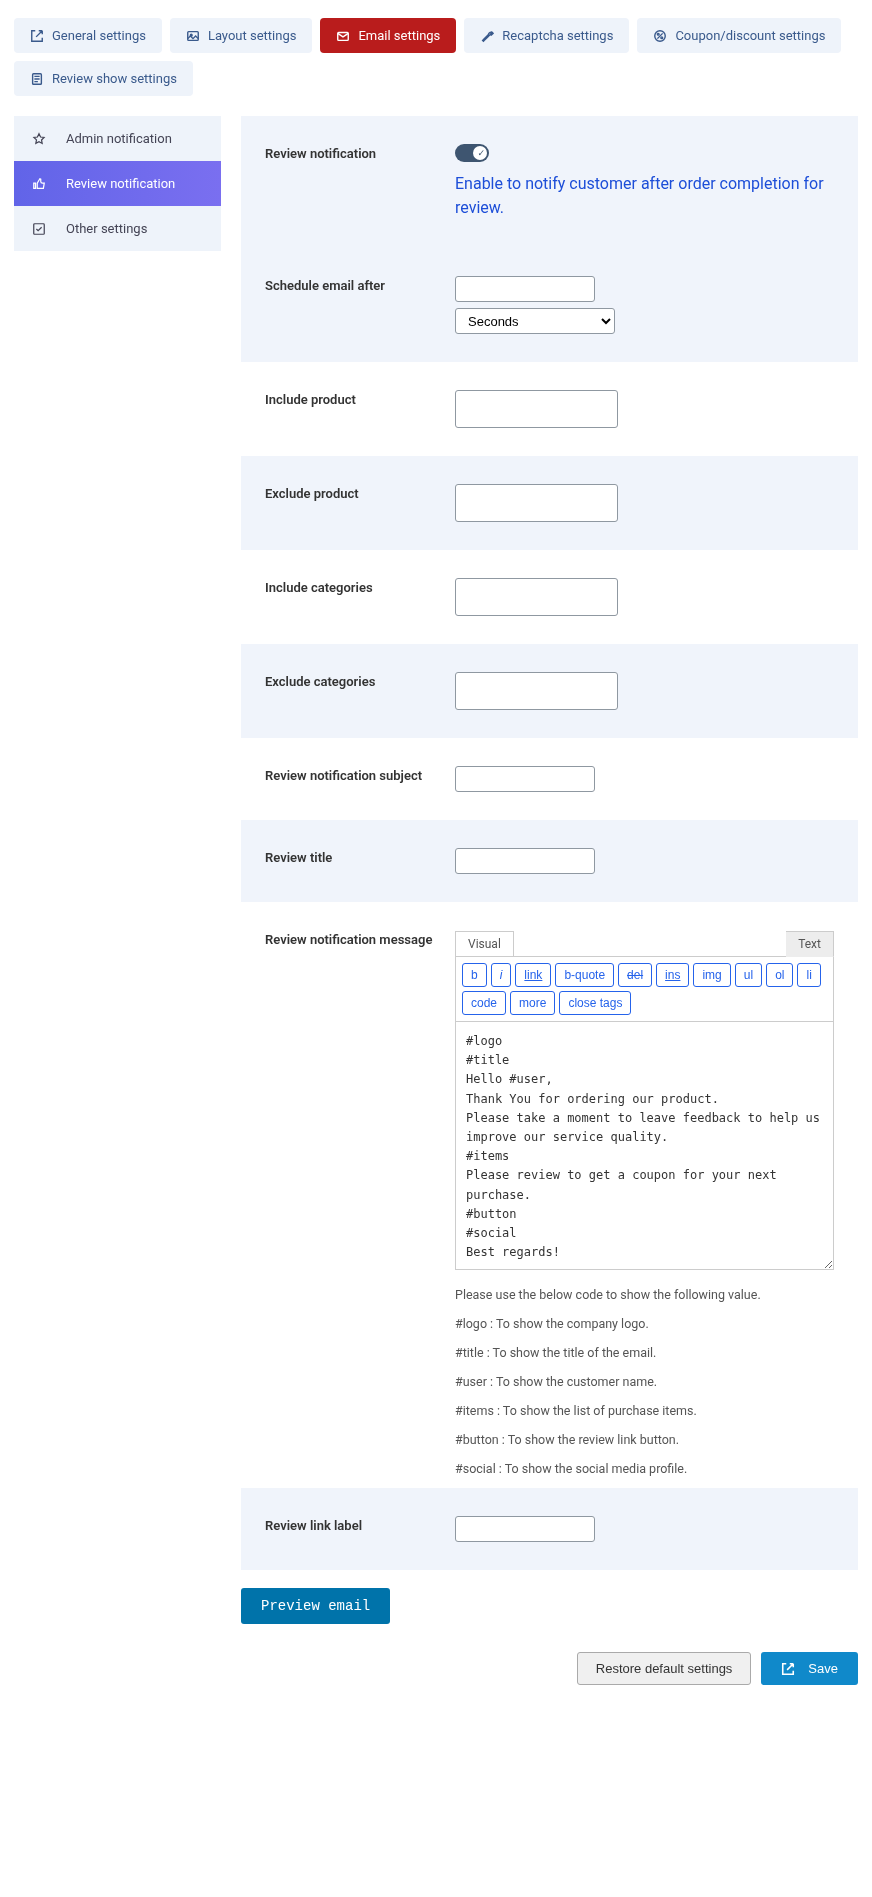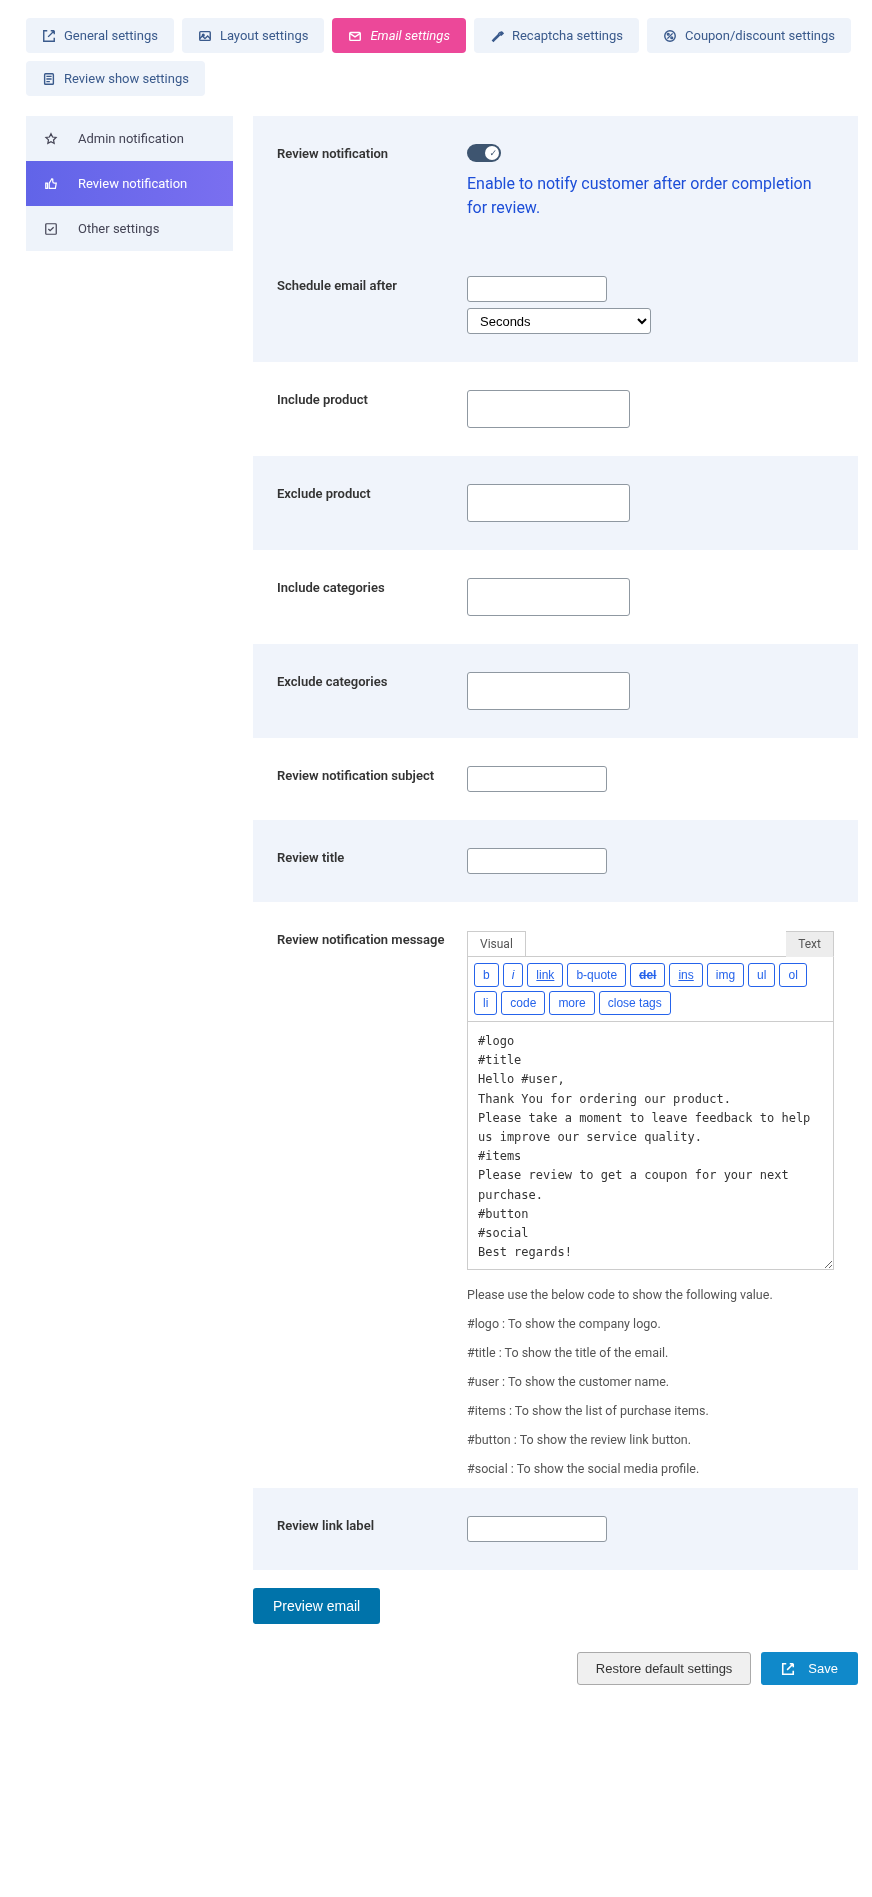--- a/index.html
+++ b/index.html
@@ -1,65 +1,65 @@
 <!DOCTYPE html>
 <html><head>
 <meta charset="utf-8">
 <style>
 * { box-sizing: border-box; margin: 0; padding: 0; }
 body { font-family: -apple-system, BlinkMacSystemFont, "Segoe UI", Roboto, sans-serif; font-size: 13px; color: #333; background: #fff; }
 
-.container { padding: 18px 14px; margin-left: 12px; }
+.container { padding: 18px 14px; }
 
 
 .top-tabs { display: flex; flex-wrap: wrap; gap: 8px; margin-bottom: 20px; }
 .top-tab { display: inline-flex; align-items: center; gap: 8px; padding: 10px 16px; background: #eef3fa; color: #3a5a8c; border-radius: 4px; cursor: pointer; font-size: 13px; }
-.top-tab.active { background: #ec4899; color: #fff; font-style: italic; }
+.top-tab.active { background: #b91c1c; color: #fff; }
 .top-tab .icon { display: inline-flex; align-items: center; justify-content: center; width: 14px; height: 14px; }
 
 .layout { display: flex; gap: 20px; }
 
 
 .sidebar { width: 207px; flex-shrink: 0; }
 .side-item { display: flex; align-items: center; gap: 20px; padding: 15px 18px; background: #eef3fa; color: #445; cursor: pointer; font-size: 13px; }
 .side-item.active { background: linear-gradient(90deg, #6164e8 0%, #7a6ff0 100%); color: #fff; }
 .side-item .icon { width: 14px; height: 14px; display: inline-flex; }
 
 
 .main { flex: 1; }
 .row { display: flex; padding: 28px 24px; gap: 20px; }
 .row.alt { background: #f0f4fb; }
 .row-label { width: 170px; flex-shrink: 0; font-weight: 600; color: #333; font-size: 13px; padding-top: 2px; }
 .row-field { flex: 1; }
 
 input[type="text"].tf { width: 140px; height: 26px; border: 1px solid #8f98a1; border-radius: 3px; padding: 3px 8px; font-size: 13px; }
-.selbox { width: 184px; height: 26px; border: 1px solid #8f98a1; border-radius: 3px; padding: 2px 8px; font-size: 13px; background: #fff; }
+.selbox { width: 160px; height: 26px; border: 1px solid #8f98a1; border-radius: 3px; padding: 2px 8px; font-size: 13px; background: #fff; }
 .multi { width: 163px; height: 38px; border: 1px solid #8f98a1; border-radius: 3px; background: #fff; }
 
 
 .toggle { width: 34px; height: 18px; border-radius: 18px; background: #3e5570; position: relative; cursor: pointer; }
 .toggle::after { content: ""; position: absolute; right: 2px; top: 2px; width: 14px; height: 14px; background: #fff; border-radius: 50%; }
 .toggle::before { content: "✓"; position: absolute; right: 4px; top: 2px; font-size: 9px; color: #3e5570; z-index: 1; line-height: 14px; }
 .desc { color: #1d4ed8; font-size: 16px; margin-top: 10px; line-height: 1.5; }
 .editor-tabs { display: flex; justify-content: space-between; }
 .ed-tab { padding: 5px 12px; border: 1px solid #ccc; font-size: 12px; background: #f5f5f5; color: #555; cursor: pointer; position: relative; top: 1px; }
 .ed-tab.active { background: #ededed; border-bottom: 1px solid #ededed; z-index: 2; }
 .ed-tab:not(.active) { background: #fff; }
 .ed-tab + .ed-tab { border-left: 0; }
 .toolbar { display: flex; flex-wrap: wrap; gap: 4px; padding: 6px; border: 1px solid #ccc; background: #fff; }
 .tbtn { border: 1px solid #2563eb; color: #2563eb; background: #fff; padding: 2px 8px; border-radius: 3px; font-size: 12px; cursor: pointer; line-height: 18px; }
 .tbtn.ul { text-decoration: underline; }
 .tbtn.it { font-style: italic; }
-.tbtn.st { text-decoration: line-through; font-weight: bold; }
+.tbtn.st { text-decoration: line-through; }
 .edarea { width: 100%; height: 248px; border: 1px solid #ccc; border-top: 0; padding: 10px; font-family: Menlo, Consolas, monospace; font-size: 12px; line-height: 1.6; resize: vertical; color: #333; }
 
 .help-block p { color: #555; font-size: 12.5px; margin-top: 14px; }
 
 
-.preview-btn { display: inline-block; background: #0073aa; color: #fff; padding: 10px 20px; border-radius: 3px; margin-top: 8px; cursor: pointer; font-size: 14px; border: none; }
+.preview-btn { display: inline-block; background: #0073aa; color: #fff; padding: 10px 20px; border-radius: 3px; margin-top: 8px; cursor: pointer; font-size: 14px; border: none; font-family: Liberation Mono, monospace; }
 .footer-actions { display: flex; justify-content: flex-end; gap: 10px; max-width: 706px; margin-top: 28px; }
 .btn-restore { background: #f0f0f0; border: 1px solid #aaa; color: #333; padding: 8px 18px; border-radius: 3px; cursor: pointer; font-size: 13px; }
 .btn-save { background: #1089ca; color: #fff; border: none; padding: 8px 20px; border-radius: 3px; cursor: pointer; font-size: 13px; display: inline-flex; align-items: center; gap: 13px; }
 .btn-save .icon { width: 14px; height: 14px; }
 
 svg { display: block; }
 .stack-v { display: flex; flex-direction: column; gap: 6px; align-items: flex-start; }
 </style>
 </head>
 <body>

